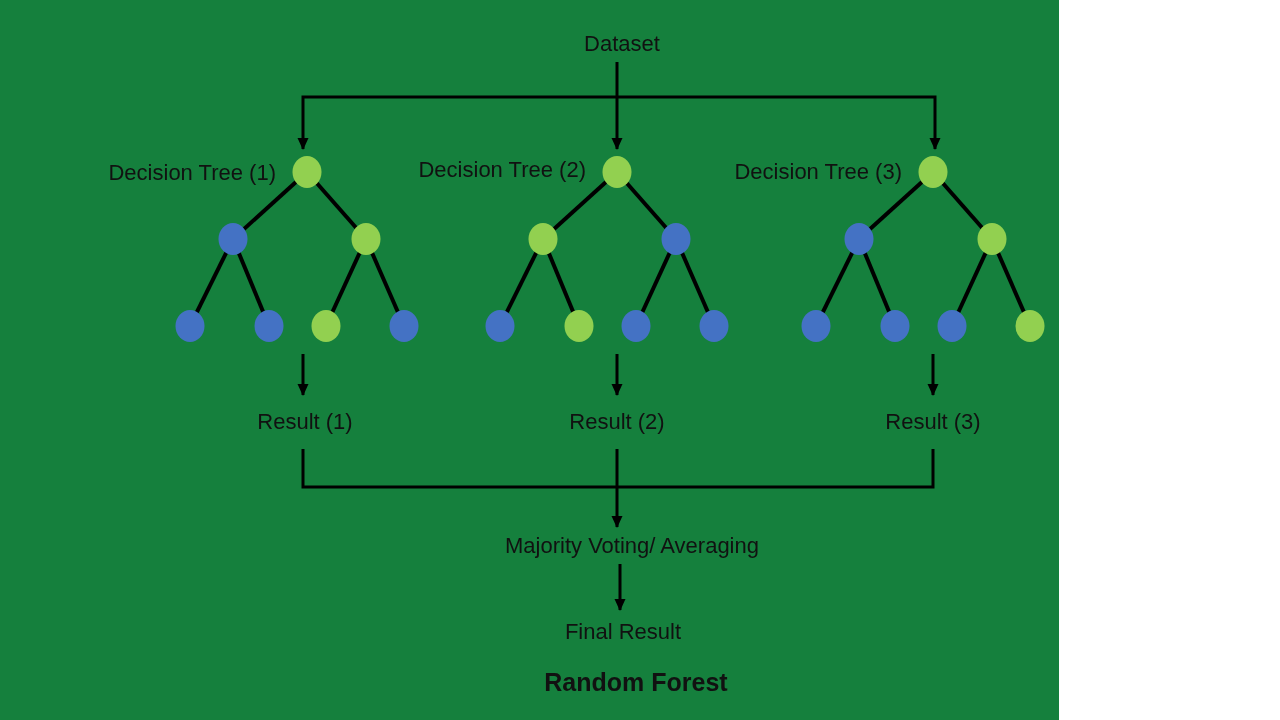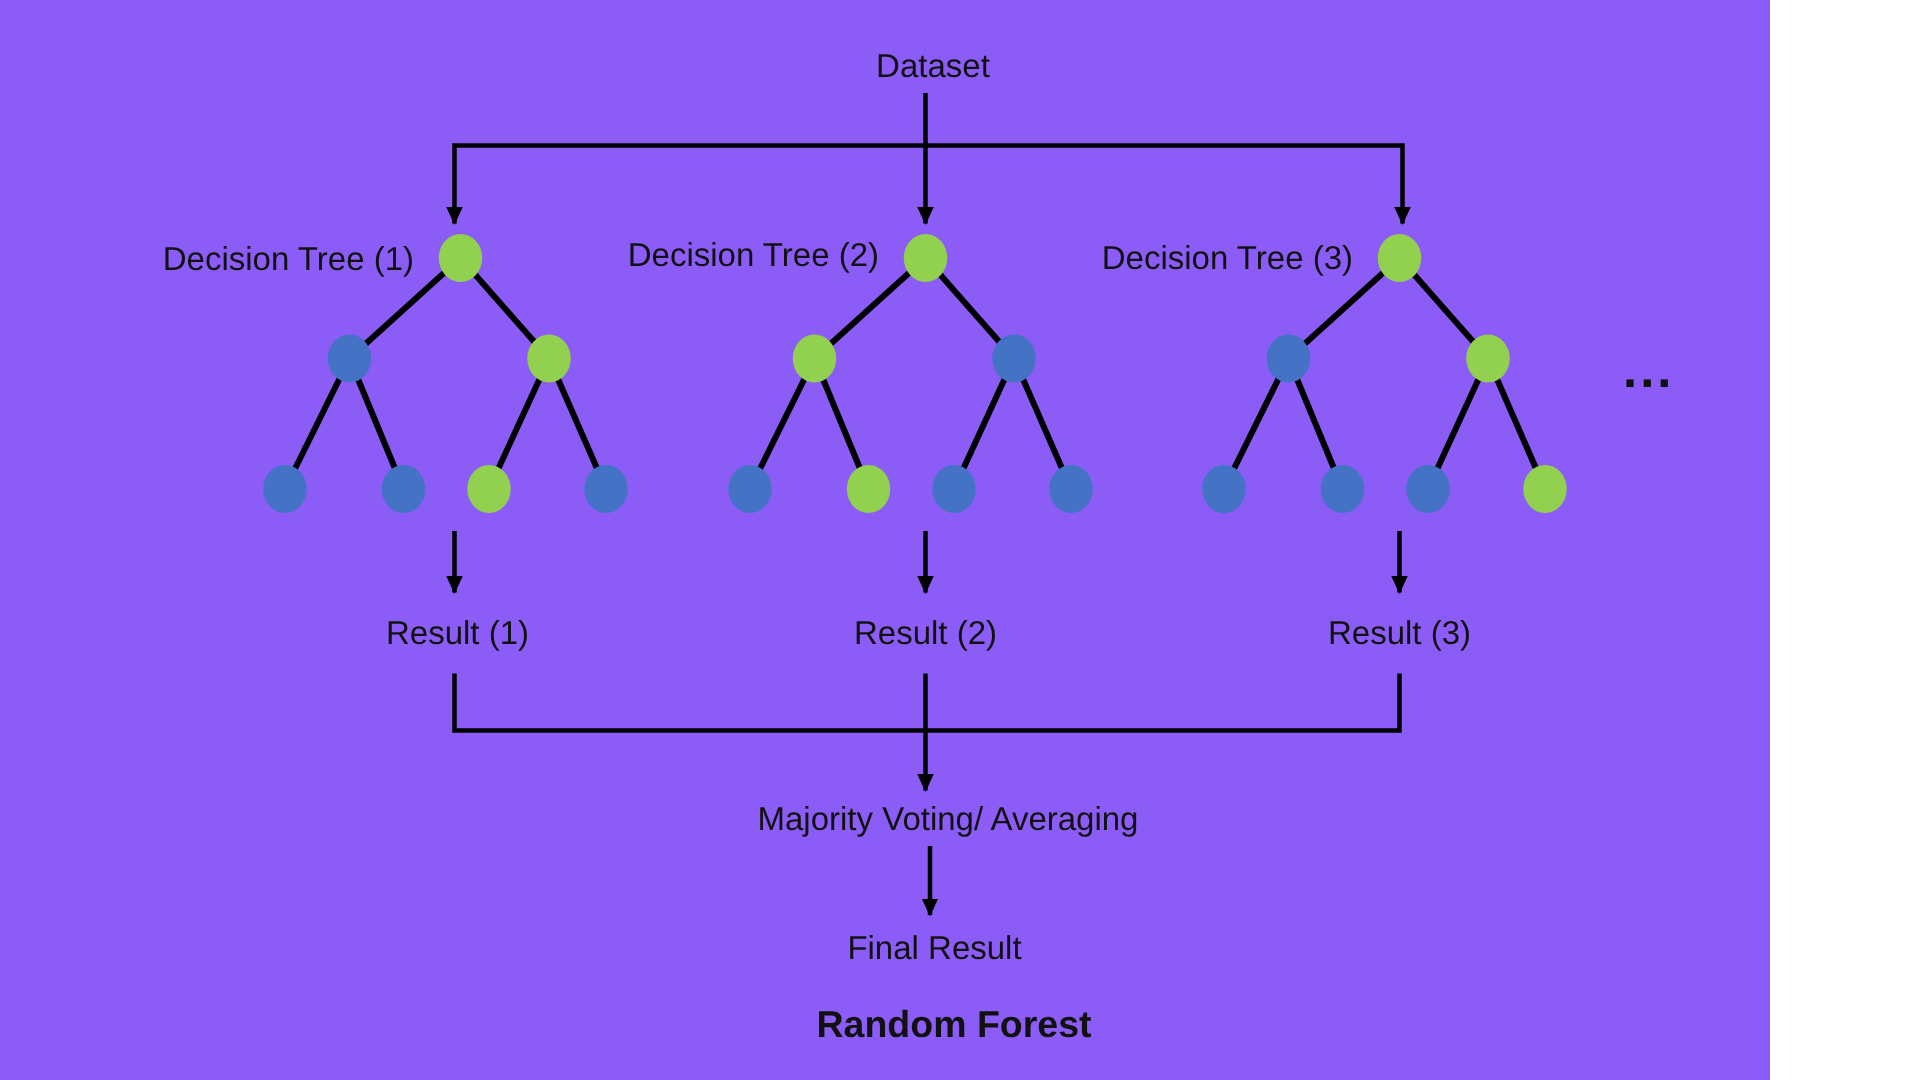--- a/index.html
+++ b/index.html
@@ -2,23 +2,23 @@
 <html><head>
 <meta charset="utf-8">
 <style>
   html, body {
     margin: 0;
     padding: 0;
     background: #ffffff;
   }
   .stage {
     position: relative;
-    width: 1180px;
+    width: 1059px;
     height: 720px;
-    background: #8b5cf6;
+    background: #15803d;
     overflow: hidden;
     font-family: "Liberation Sans", sans-serif;
   }
   svg text {
     font-family: "Liberation Sans", sans-serif;
     font-size: 22px;
     fill: #111111;
   }
   svg text.title {
     font-size: 25px;

